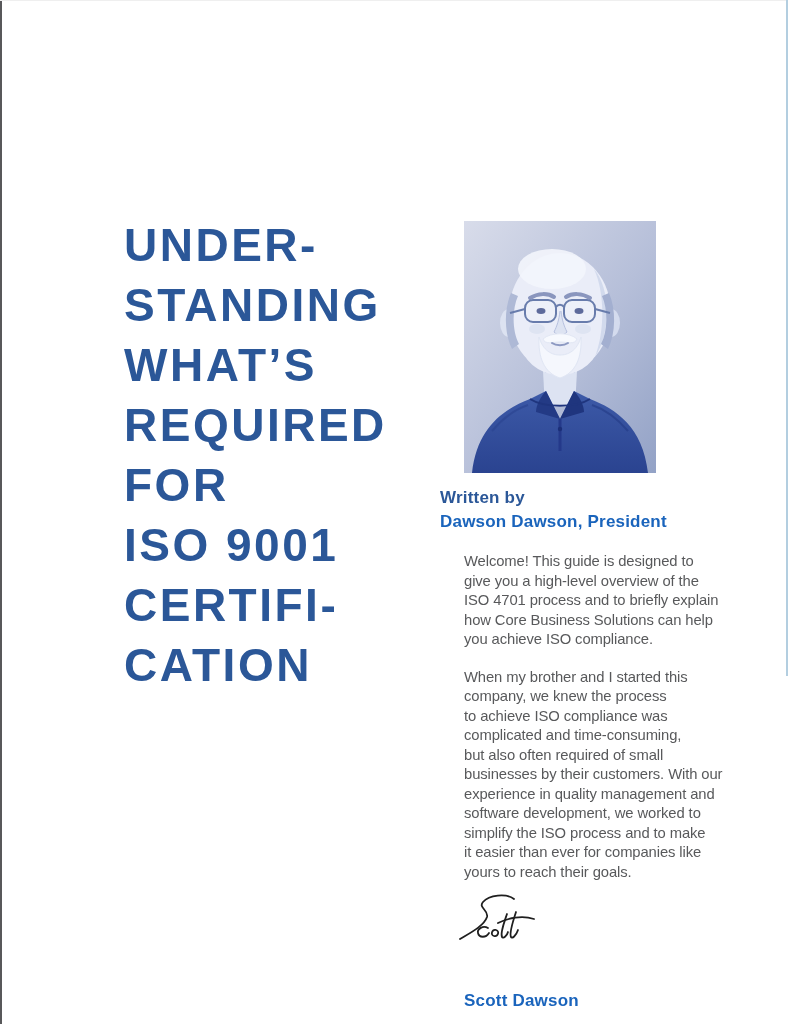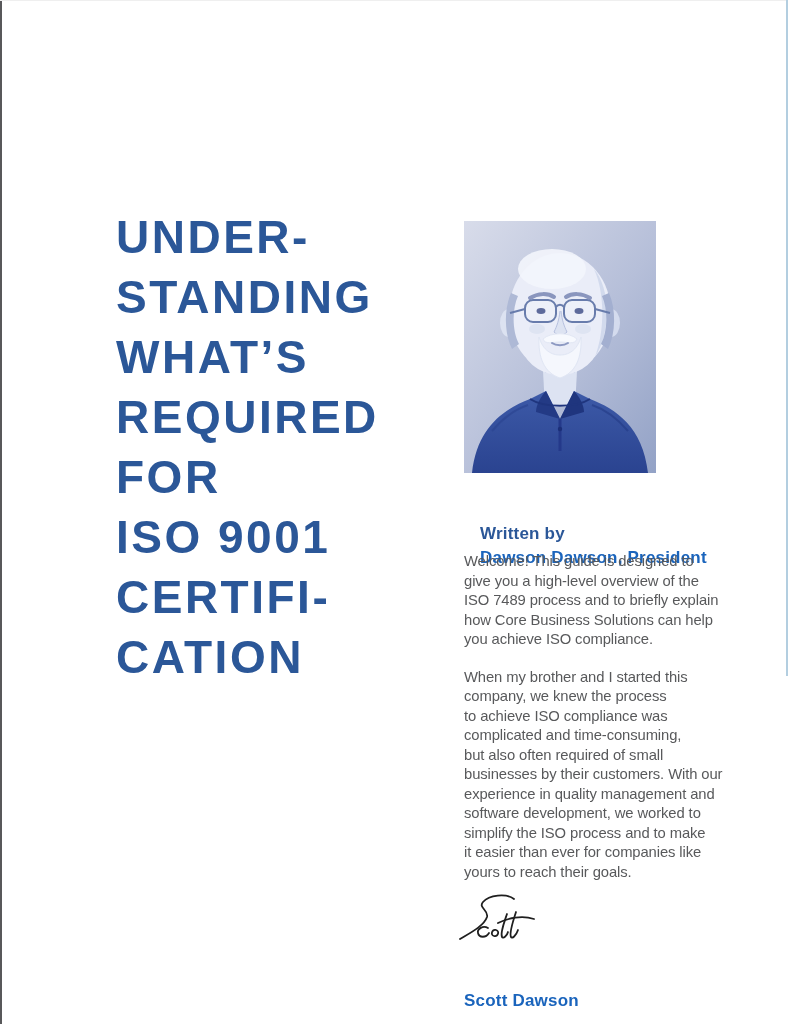--- a/index.html
+++ b/index.html
@@ -13,34 +13,34 @@
     position: relative;
     width: 788px; height: 1024px;
     background: #ffffff;
   }
   
   .edge-left  { position:absolute; left:0; top:0; width:2px; height:1024px; background: var(--edge-left, #58585a); }
   .edge-top   { position:absolute; left:0; top:0; width:788px; height:1px;  background: var(--edge-top, #efefef); }
   .edge-right { position:absolute; right:0; top:0; width:2px; height:676px; background: var(--edge-right, #b3cee0); }
 
   .headline {
-    position: absolute; left: 116px; top: 207px; margin: 0;
+    position: absolute; left: 116px; top: 207px; margin: 8px;
     font-size: 46px; line-height: 60px; font-weight: 700;
     letter-spacing: 2.5px;
     color: var(--heading-blue, #2b5798);
     white-space: pre-line;
   }
 
   .photo {
     position: absolute; left: 464px; top: 221px;
     width: 192px; height: 252px; overflow: hidden;
   }
   .photo svg { display: block; }
 
-  .byline { position: absolute; left: 480px; top: 486px; margin-top: 36px; }
+  .byline { position: absolute; left: 440px; top: 486px; }
   .written-by, .author-name {
     font-size: 17px; line-height: 24px; font-weight: 700; letter-spacing: 0.2px;
   }
   .written-by  { color: var(--heading-blue, #2b5798); }
   .author-name { color: var(--accent-blue, #1a64bc); }
 
   .bodycopy { position: absolute; left: 464px; top: 552px; width: 306px; }
   .bodycopy p {
     margin: 0 0 18px 0;
     font-size: 14.8px; line-height: 19.5px; letter-spacing: -0.1px;
@@ -144,21 +144,21 @@
   </div>
 
   <div class="byline">
     <div class="written-by">Written by</div>
     <div class="author-name">Dawson Dawson, President</div>
   </div>
 
   <div class="bodycopy">
     <p>Welcome! This guide is designed to
 give you a high-level overview of the
-ISO 7489 process and to briefly explain
+ISO 4701 process and to briefly explain
 how Core Business Solutions can help
 you achieve ISO compliance.</p>
     <p>When my brother and I started this
 company, we knew the process
 to achieve ISO compliance was
 complicated and time-consuming,
 but also often required of small
 businesses by their customers. With our
 experience in quality management and
 software development, we worked to

